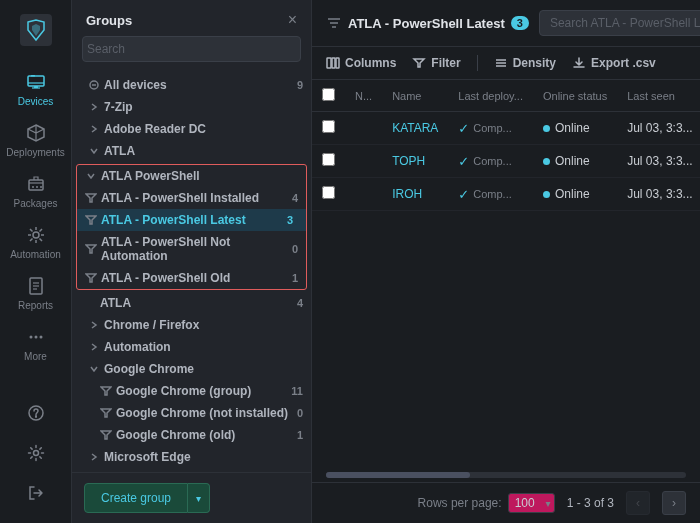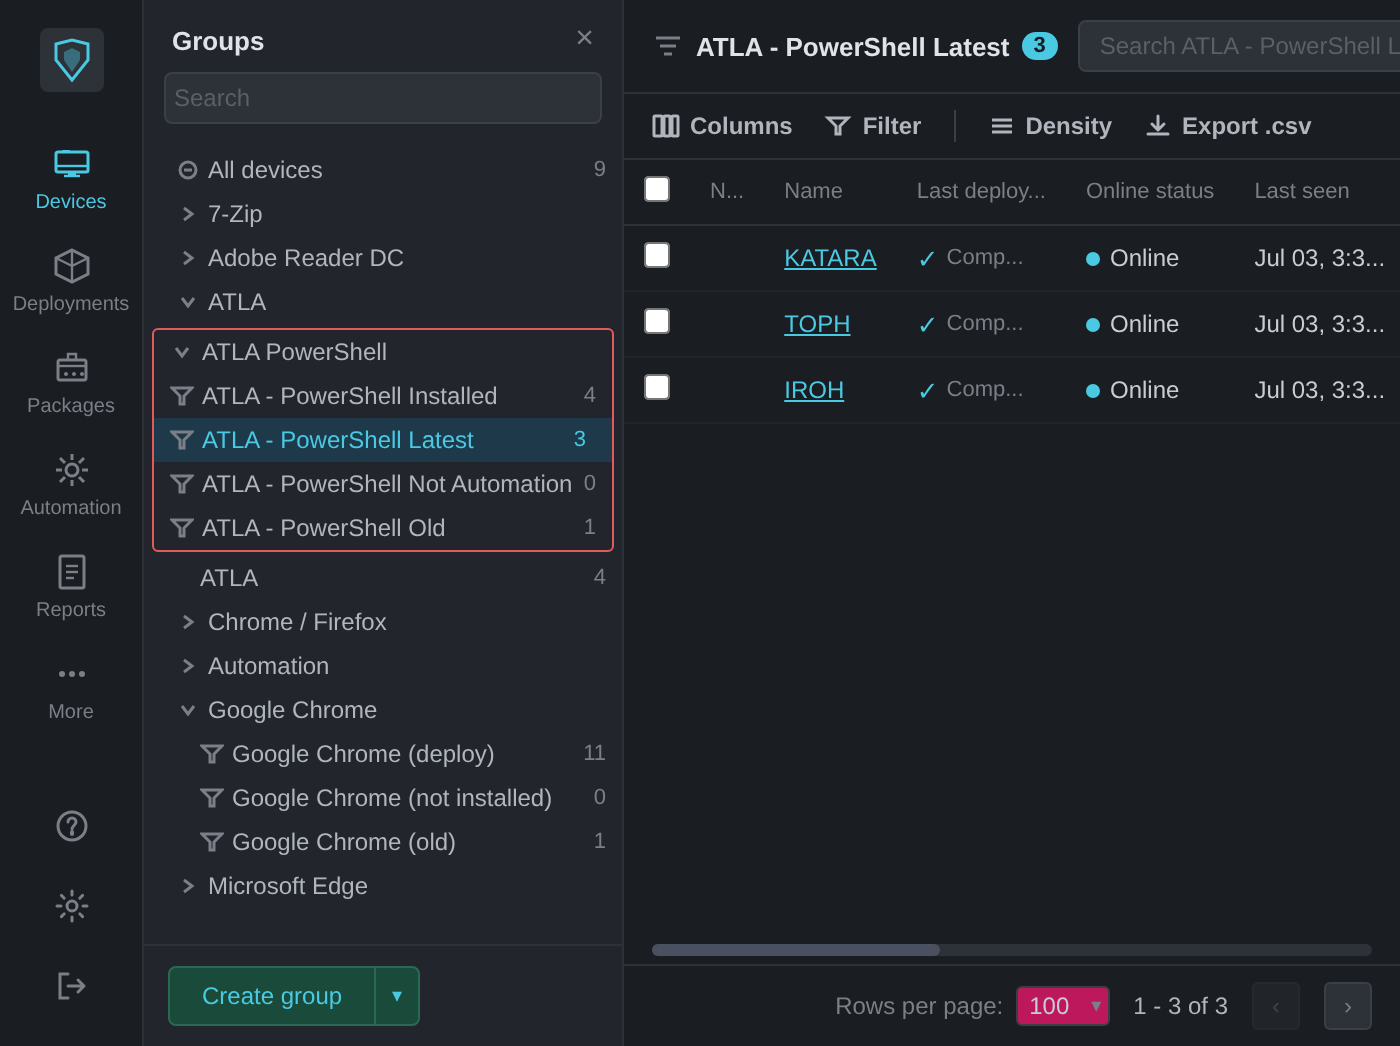--- a/index.html
+++ b/index.html
@@ -115,20 +115,21 @@
     .groups-tree::-webkit-scrollbar-thumb { background: #3a3f48; border-radius: 2px; }
 
     .tree-item {
       display: flex;
       align-items: center;
       padding: 4px 8px;
       cursor: pointer;
       color: #b0b5be;
       font-size: 12px;
       gap: 4px;
+      font-weight: bold;
     }
     .tree-item.active { background: #1e3a4a; color: #4ac9e3; }
 
     .tree-indent-1 { padding-left: 16px; }
     .tree-indent-2 { padding-left: 28px; }
     .tree-indent-3 { padding-left: 40px; }
 
     .chevron {
       width: 12px;
       height: 12px;
@@ -292,21 +293,20 @@
 
     .checkbox-cell { width: 28px; }
     input[type="checkbox"] {
       width: 13px;
       height: 13px;
       accent-color: #4ac9e3;
       cursor: pointer;
     }
     .name-link {
       color: #4ac9e3;
-      text-decoration: underline;
       cursor: pointer;
     }
     .status-badge {
       display: flex;
       align-items: center;
       gap: 4px;
       color: #7a7f88;
       font-size: 11px;
     }
     .status-badge .check-icon { color: #4ac9e3; font-size: 13px; }
@@ -590,21 +590,21 @@
       <svg class="chevron chevron-down" viewBox="0 0 12 12" fill="currentColor">
           <path d="M4 3 L8 6 L4 9" fill="none" stroke="currentColor" stroke-width="1.5"></path>
         </svg>
       <span>Google Chrome</span>
     </div>
 
     <div class="tree-item tree-indent-2">
       <svg class="filter-icon" viewBox="0 0 12 12" fill="none" stroke="currentColor" stroke-width="1.5">
           <path d="M1 2 L5 6 L5 10 L7 10 L7 6 L11 2 Z"></path>
         </svg>
-      <span>Google Chrome (deploy)</span>
+      <span>Google Chrome (group)</span>
       <span class="item-count">11</span>
     </div>
 
     <div class="tree-item tree-indent-2">
       <svg class="filter-icon" viewBox="0 0 12 12" fill="none" stroke="currentColor" stroke-width="1.5">
           <path d="M1 2 L5 6 L5 10 L7 10 L7 6 L11 2 Z"></path>
         </svg>
       <span>Google Chrome (not installed)</span>
       <span class="item-count">0</span>
     </div>

